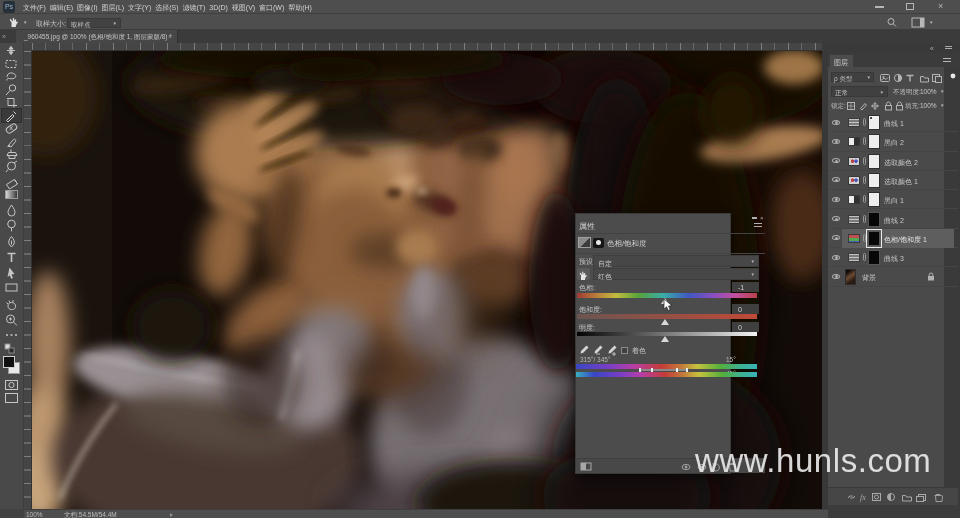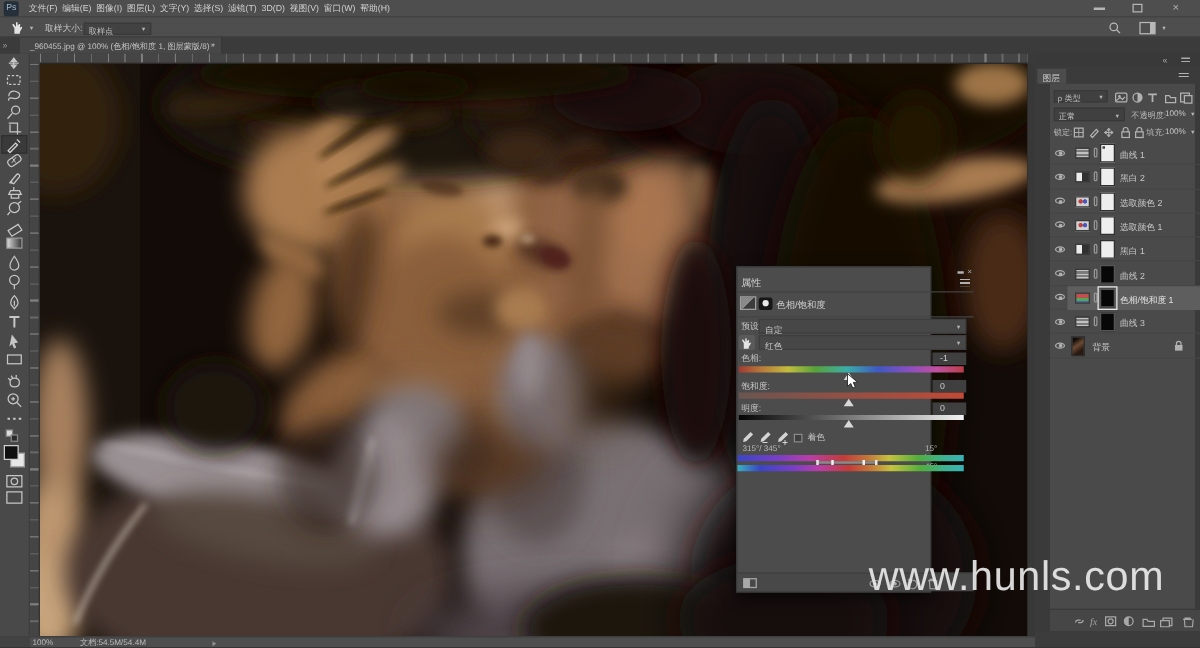--- a/index.html
+++ b/index.html
@@ -257,21 +257,21 @@
     <span class="abs" style="right:8px;top:3px;width:7px;height:5px;background:repeating-linear-gradient(#aaa 0 1px,transparent 1px 2.5px)"></span>
   </div>
 
   <div class="abs" style="left:0;top:10px;width:132px;height:14px;background:#3b3b3b">
     <div class="abs" style="left:2px;top:2px;width:23px;height:12px;background:#4c4c4c">
       <span class="abs" style="left:4px;top:3px;font-size:7px;color:#cccccc">图层</span>
     </div>
     <span class="abs" style="right:9px;top:5px;width:8px;height:6px;background:repeating-linear-gradient(#b5b5b5 0 1px,transparent 1px 2.8px)"></span>
   </div>
 
-  <div class="abs" style="left:12px;top:24px;width:116px;height:438px;background:#4a4a4a">
+  <div class="abs" style="left:0;top:24px;width:116px;height:438px;background:#4a4a4a">
 
     <div class="abs" style="left:3px;top:5px;width:43px;height:10px;background:#404040;border:1px solid #383838">
       <span class="abs" style="left:2px;top:1.5px;font-size:6.5px;color:#bbb">ρ 类型</span>
       <span class="abs chev" style="right:2px;top:2px">▼</span>
     </div>
     <svg class="abs" style="left:50px;top:5px" width="80" height="12" viewBox="0 0 80 12">
       <g stroke="#b3b3b3" fill="none" stroke-width="1">
         <rect x="2.5" y="2.5" width="9" height="7" rx="1"></rect>
             <circle cx="5.5" cy="5" r="1" fill="#b3b3b3" stroke="none"></circle>
             <path d="M3 8.5l3-2.5 2 1.5 2-2"></path>
@@ -394,21 +394,21 @@
           <rect x="72.5" y="2.5" width="7" height="6"></rect>
               <rect x="70.5" y="4.5" width="7" height="5" fill="#464646"></rect>
           <path d="M88.5 3.5h7M90 3.5v-1h4v1M89.5 3.5l.5 6h6l.5-6" stroke-width=".9"></path>
         </g>
       </svg>
     </div>
   </div>
   <div class="abs" style="left:0;top:462px;width:132px;height:13px;background:#3c3c3c"></div>
 </div>
 
-<div class="abs" style="left:589px;top:213px;width:156px;height:261px;background:#4c4c4c;border:1px solid #393939;box-shadow:0 4px 10px rgba(0,0,0,.55)">
+<div class="abs" style="left:575px;top:213px;width:156px;height:261px;background:#4c4c4c;border:1px solid #393939;box-shadow:0 4px 10px rgba(0,0,0,.55)">
   <div class="abs" style="left:176px;top:3px;width:5px;height:1.5px;background:#b0b0b0"></div>
   <span class="abs" style="left:184px;top:1px;font-size:6px;color:#b0b0b0">×</span>
   <span class="abs" style="left:3px;top:7px;font-size:8px;color:#d0d0d0">属性</span>
   <span class="abs" style="left:178px;top:9px;width:8px;height:6px;background:repeating-linear-gradient(#b0b0b0 0 1px,transparent 1px 2.8px)"></span>
   <div class="abs" style="left:0;top:19px;width:189px;height:1px;background:#414141"></div>
   <div class="abs" style="left:2px;top:23px;width:13px;height:11px;border:1px solid #a0a0a0;background:linear-gradient(135deg,#8a8a8a 50%,#3c3c3c 50%)"></div>
   <div class="abs" style="left:17px;top:23.5px;width:11px;height:10px;background:#161616;border-radius:2px">
         <i style="position:absolute;left:3px;top:2.5px;width:5px;height:5px;background:#e8e8e8;border-radius:50%"></i>
       </div>
   <span class="abs" style="left:31px;top:25px;font-size:7.5px;color:#cfcfcf">色相/饱和度</span>

